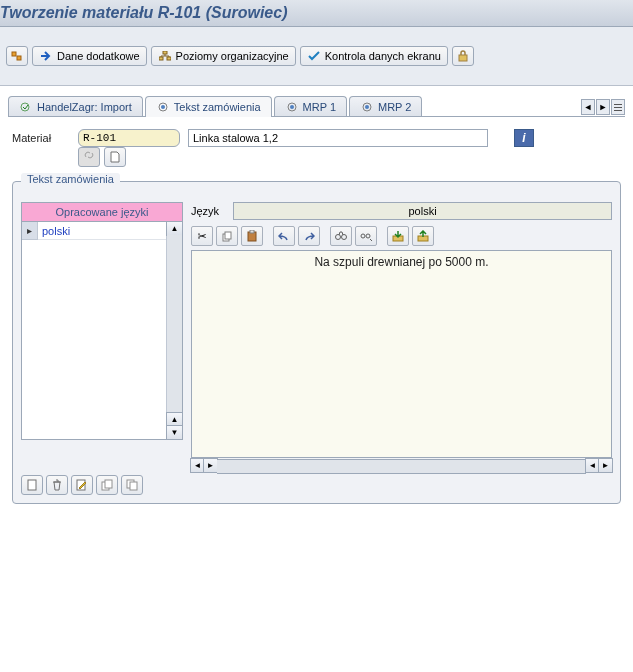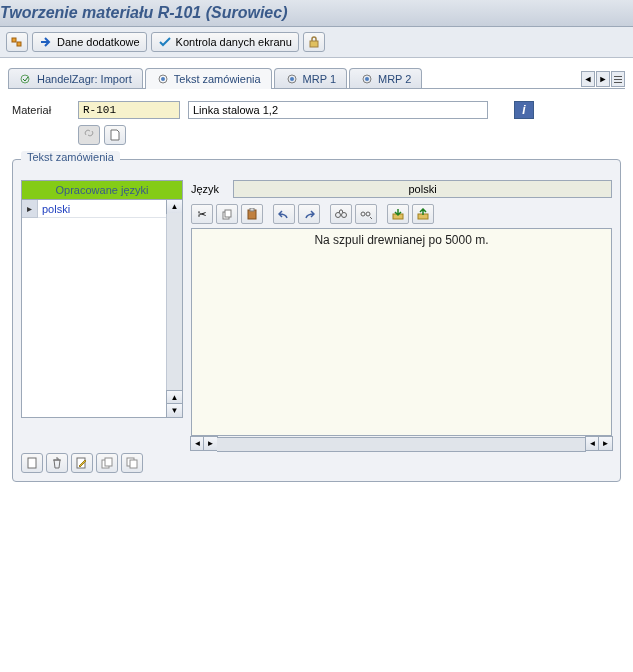--- a/index.html
+++ b/index.html
@@ -1,43 +1,43 @@
 <!DOCTYPE html>
 <html><head>
 <meta charset="utf-8">
 <style>
   * { box-sizing: border-box; margin: 0; padding: 0; }
   body { font-family: Arial, sans-serif; font-size: 11px; background: #fff; width: 633px; height: 672px; overflow: hidden; }
   .title-bar { background: linear-gradient(#e0e5ec, #c8d0dc); padding: 4px 0; border-bottom: 1px solid #9ca8b8; }
   .title-bar h1 { font-size: 16px; font-style: italic; font-weight: bold; color: #3a5a8a; }
-  .toolbar { background: #e8ecf2; padding: 5px 6px; border-bottom: 1px solid #b8c0cc; display: flex; gap: 4px; align-items: center; }
+  .toolbar { background: #e8ecf2; padding: 19px 6px; border-bottom: 1px solid #b8c0cc; display: flex; gap: 4px; align-items: center; }
   .tb-btn { background: linear-gradient(#f8f8f8,#e4e8ee); border: 1px solid #9ca8b8; border-radius: 3px; padding: 2px 6px; font-size: 11px; display: inline-flex; align-items: center; gap: 4px; cursor: pointer; height: 20px; }
   .tb-btn.icon-only { padding: 2px 4px; width: 22px; justify-content: center; }
   .icon { display: inline-flex; width: 14px; height: 14px; align-items: center; justify-content: center; }
   .content { padding: 10px 8px; }
   .tabs-row { display: flex; align-items: center; margin-bottom: 12px; position: relative; }
   .tab { background: linear-gradient(#f0f2f6,#dde2ea); border: 1px solid #9ca8b8; border-bottom: none; border-radius: 4px 4px 0 0; padding: 3px 10px; margin-right: 2px; display: inline-flex; align-items: center; gap: 4px; cursor: pointer; font-size: 11px; color: #2a4a7a; }
   .tab.active { background: #f6f7f9; position: relative; z-index: 2; }
   .tab-line { position: absolute; bottom: 0; left: 0; right: 0; height: 1px; background: #9ca8b8; z-index: 1; }
   .tabs-nav { margin-left: auto; display: flex; gap: 1px; }
   .nav-btn { width: 14px; height: 16px; background: #e8ecf2; border: 1px solid #9ca8b8; font-size: 9px; display: flex; align-items: center; justify-content: center; cursor: pointer; }
-  .form-row { display: flex; align-items: center; gap: 8px; margin-bottom: 6px; padding: 0 4px; }
+  .form-row { display: flex; align-items: center; gap: 8px; padding: 0 4px; }
   .label { font-size: 11px; color: #222; width: 58px; }
   .input { background: #fff; border: 1px solid #9ca8b8; padding: 2px 4px; font-size: 11px; height: 18px; }
-  .input.code { width: 102px; background: #f7f2cc; font-family: 'Courier New', monospace; }
+  .input.code { width: 102px; background: #f7f2cc; font-family: 'Courier New', monospace; border-radius: 6px; }
   .input.desc { width: 300px; }
   .info-btn { width: 20px; height: 18px; background: #4a6aaa; border: 1px solid #3a5a8a; display: flex; align-items: center; justify-content: center; color: #fff; font-weight: bold; font-style: italic; cursor: pointer; font-size: 12px; }
   .icon-row { display: flex; gap: 4px; padding-left: 70px; margin-bottom: 14px; }
   .sm-btn { width: 22px; height: 20px; background: linear-gradient(#f8f8f8,#e4e8ee); border: 1px solid #9ca8b8; border-radius: 3px; display: flex; align-items: center; justify-content: center; cursor: pointer; }
   .sm-btn.disabled { background: #e0e0e0; cursor: default; }
   .group-box { border: 1px solid #9ca8b8; border-radius: 4px; padding: 10px 8px 8px 8px; margin: 0 4px; position: relative; background: #f0f2f6; }
   .group-title { position: absolute; top: -9px; left: 8px; background: #f0f2f6; padding: 0 6px; font-size: 11px; color: #3a5a8a; border-top-left-radius: 3px; border-top-right-radius: 3px; }
   .group-inner { display: flex; gap: 8px; margin-top: 10px; }
   .left-col { width: 162px; display: flex; flex-direction: column; }
-  .col-header { background: #84cc16; border: 1px solid #9ca8b8; padding: 3px 14px; font-size: 11px; text-align: center; color: #3a5a8a; }
+  .col-header { background: #f9a8d4; border: 1px solid #9ca8b8; padding: 3px 14px; font-size: 11px; text-align: center; color: #3a5a8a; }
   .list-box { display: flex; border-left: 1px solid #9ca8b8; border-right: 1px solid #9ca8b8; border-bottom: 1px solid #9ca8b8; height: 218px; background: #fff; }
   .list-row { display: flex; align-items: center; height: 18px; }
   .list-row .marker { width: 16px; text-align: center; color: #333; font-size: 10px; background: #d8dee8; height: 100%; display: flex; align-items: center; justify-content: center; border-right: 1px solid #c0c8d4; border-bottom: 1px solid #c0c8d4; }
   .list-row .cell { flex: 1; padding: 0 4px; color: #2040c0; background: #fff; border-bottom: 1px solid #e0e4ea; height: 100%; display: flex; align-items: center; }
   .list-content { flex: 1; display: flex; flex-direction: column; }
   .list-content .filler { flex: 1; background: #fff; }
   .scroll-col { width: 16px; background: #e8ecf2; border-left: 1px solid #c0c8d4; display: flex; flex-direction: column; }
   .scroll-btn { height: 15px; background: linear-gradient(#f4f6fa,#dde2ea); border: 1px solid #9ca8b8; margin: -1px; font-size: 8px; display: flex; align-items: center; justify-content: center; cursor: pointer; }
   .scroll-track { flex: 1; background: #e0e4ea; }
   .left-bottom-btns { display: flex; gap: 3px; margin-top: 35px; }
@@ -76,20 +76,31 @@
     <span class="icon">
       <svg width="12" height="10" viewBox="0 0 12 10">
           <path d="M1 5 L8 5 M5 1 L9 5 L5 9" stroke="#2060c0" stroke-width="2" fill="none"></path>
         </svg>
     </span>
     <span>Dane dodatkowe</span>
   </button>
   <button class="tb-btn">
     <span class="icon">
       <svg width="12" height="10" viewBox="0 0 12 10">
+          <rect x="4" y="0" width="4" height="3" fill="#e0c060" stroke="#806020"></rect>
+          <rect x="0" y="6" width="4" height="3" fill="#e0c060" stroke="#806020"></rect>
+          <rect x="8" y="6" width="4" height="3" fill="#e0c060" stroke="#806020"></rect>
+          <path d="M6 3 L6 5 M2 6 L2 5 L10 5 L10 6" stroke="#806020" fill="none"></path>
+        </svg>
+    </span>
+    <span>Poziomy organizacyjne</span>
+  </button>
+  <button class="tb-btn">
+    <span class="icon">
+      <svg width="12" height="10" viewBox="0 0 12 10">
           <path d="M1 5 L4 8 L11 1" stroke="#2080c0" stroke-width="2" fill="none"></path>
         </svg>
     </span>
     <span>Kontrola danych ekranu</span>
   </button>
   <button class="tb-btn icon-only">
     <span class="icon">
       <svg width="10" height="12" viewBox="0 0 10 12">
           <path d="M3 5 L3 3 Q3 1 5 1 Q7 1 7 3 L7 5" stroke="#a08040" fill="none" stroke-width="1.5"></path>
           <rect x="1" y="5" width="8" height="6" fill="#e0c060" stroke="#a08040"></rect>

